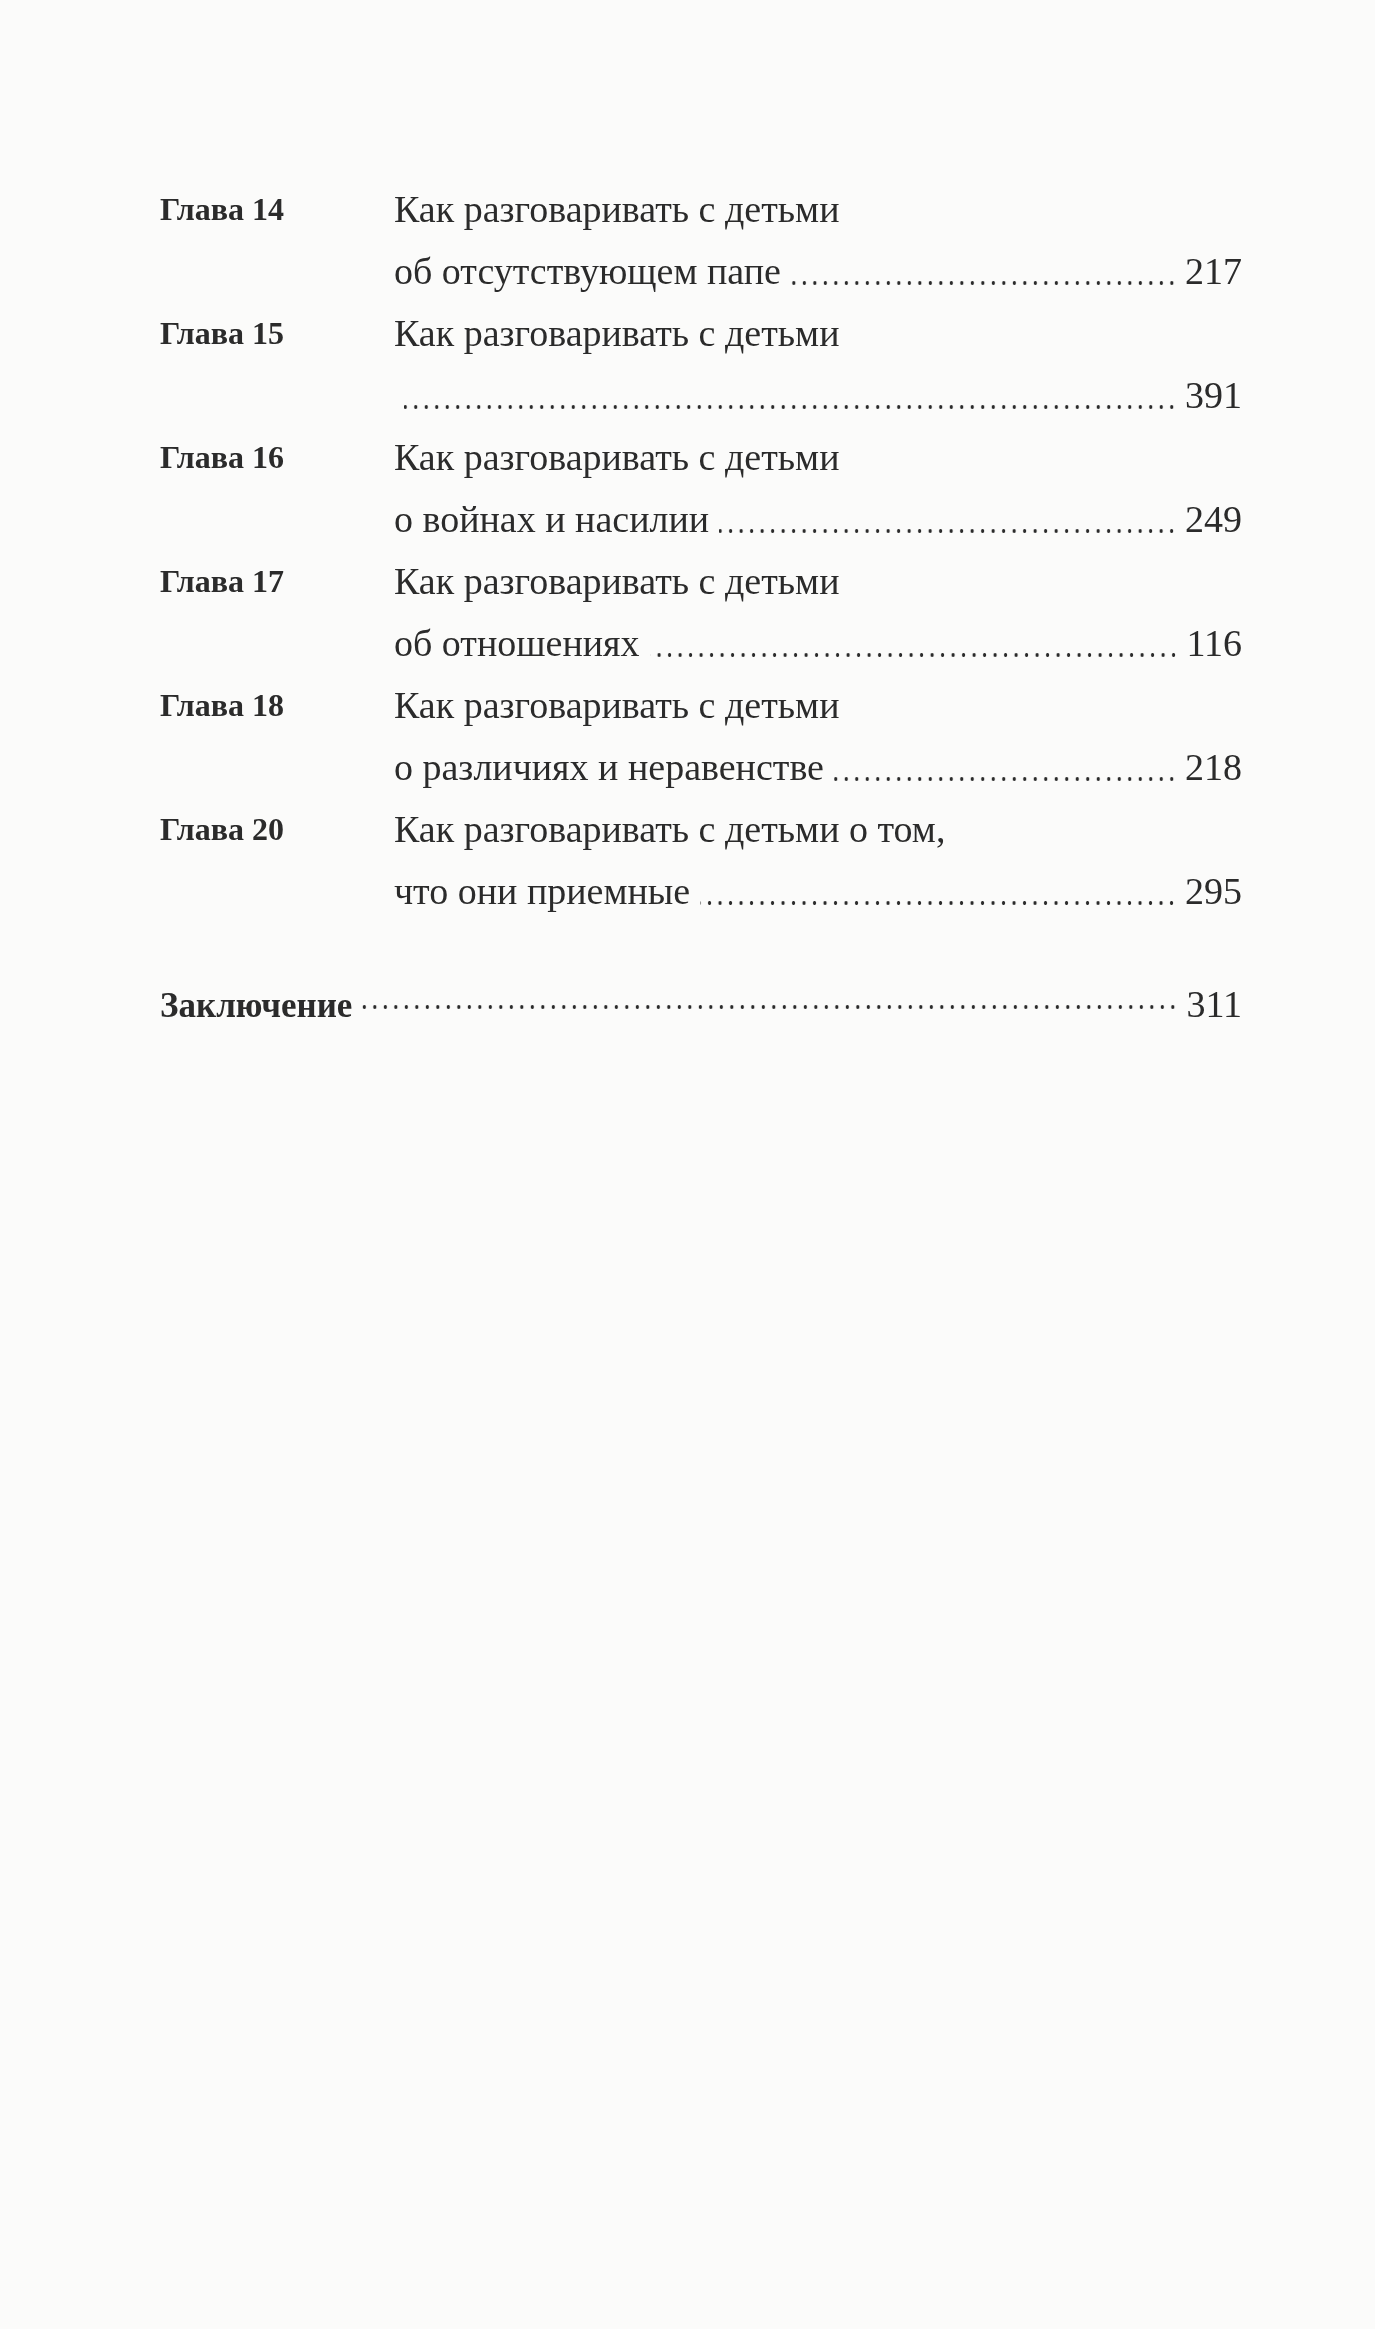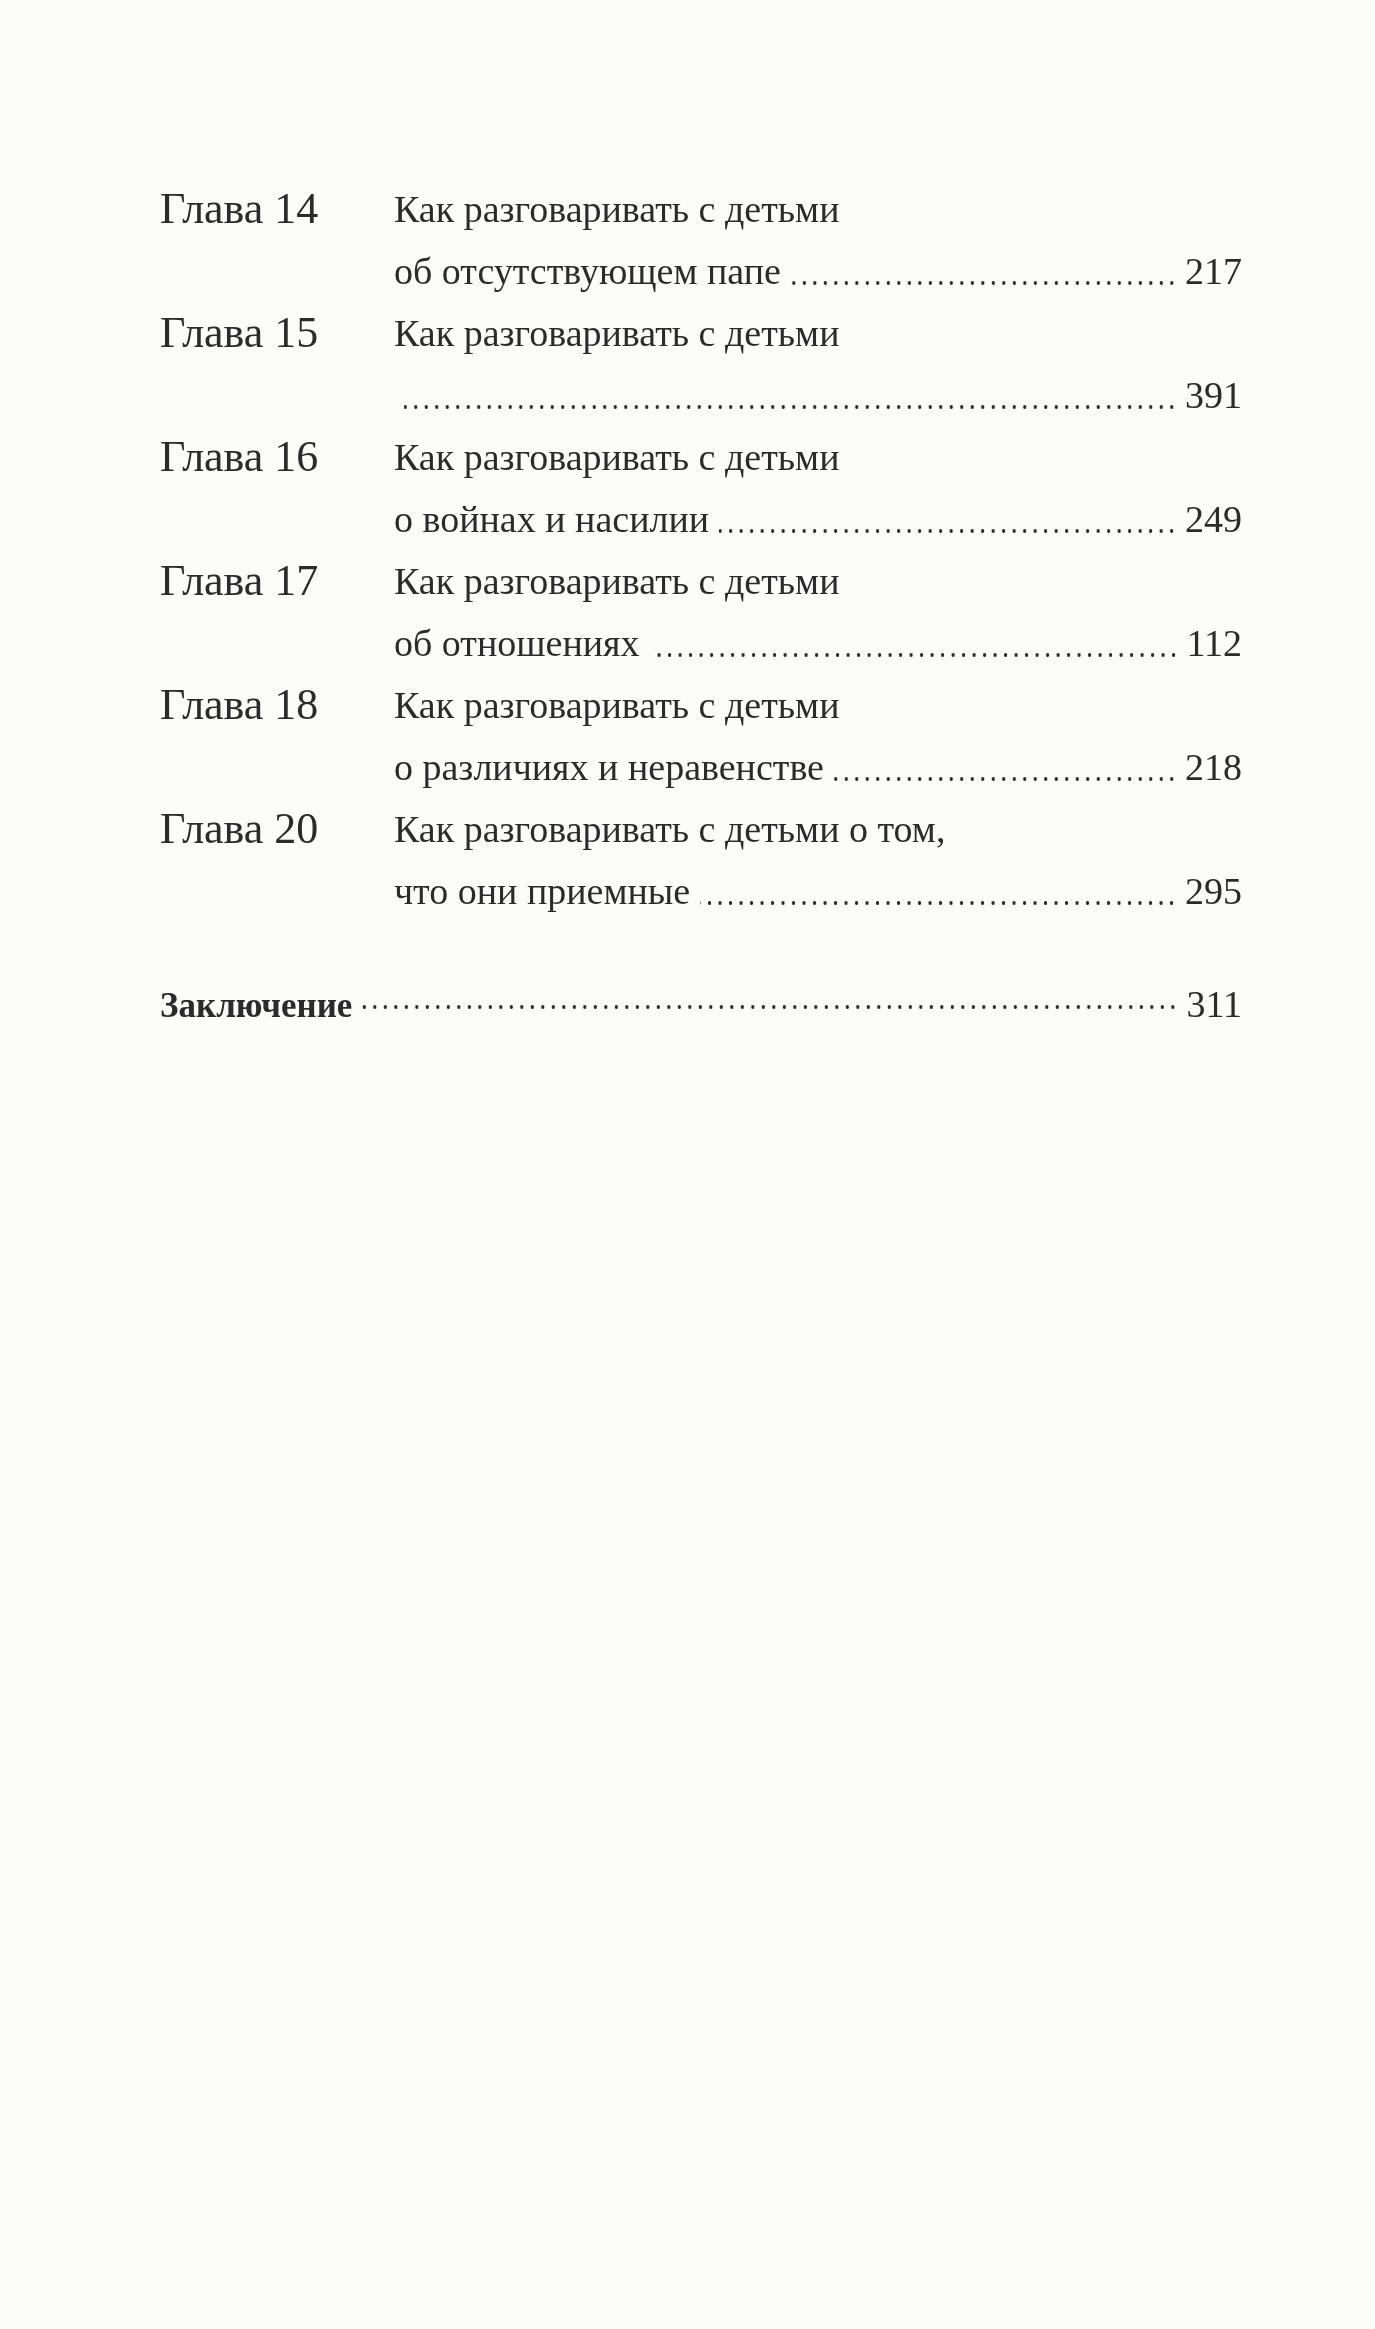--- a/index.html
+++ b/index.html
@@ -28,22 +28,22 @@
       width: 1082px;
     }
     .entry {
       position: relative;
       height: 124px;
     }
     .entry .label {
       position: absolute;
       left: 0;
       top: 0;
-      font-weight: normal;
-      font-size: 44px;
+      font-weight: bold;
+      font-size: 32px;
       line-height: 62px;
       white-space: nowrap;
     }
     .entry .title {
       position: absolute;
       left: 234px;
       right: 0;
       top: 0;
       font-size: 38px;
       line-height: 62px;
@@ -138,21 +138,21 @@
 
     <div class="entry">
       <span class="label">Глава 17</span>
       <div class="title">
         <div class="line">
           <span>Как разговаривать с детьми</span>
         </div>
         <div class="line">
           <span>об отношениях</span>
           <span class="leader"></span>
-          <span class="page-num">112</span>
+          <span class="page-num">116</span>
         </div>
       </div>
     </div>
 
     <div class="entry">
       <span class="label">Глава 18</span>
       <div class="title">
         <div class="line">
           <span>Как разговаривать с детьми</span>
         </div>

